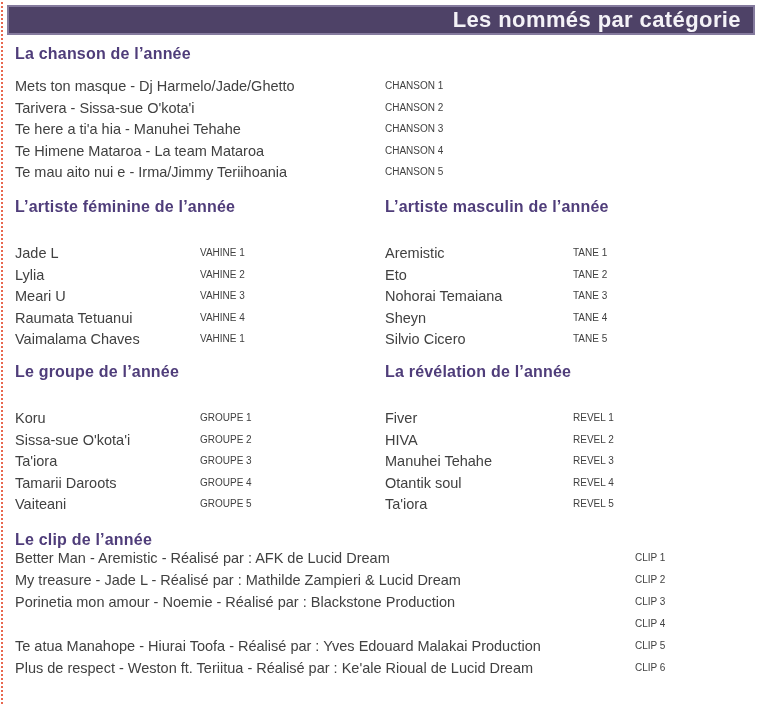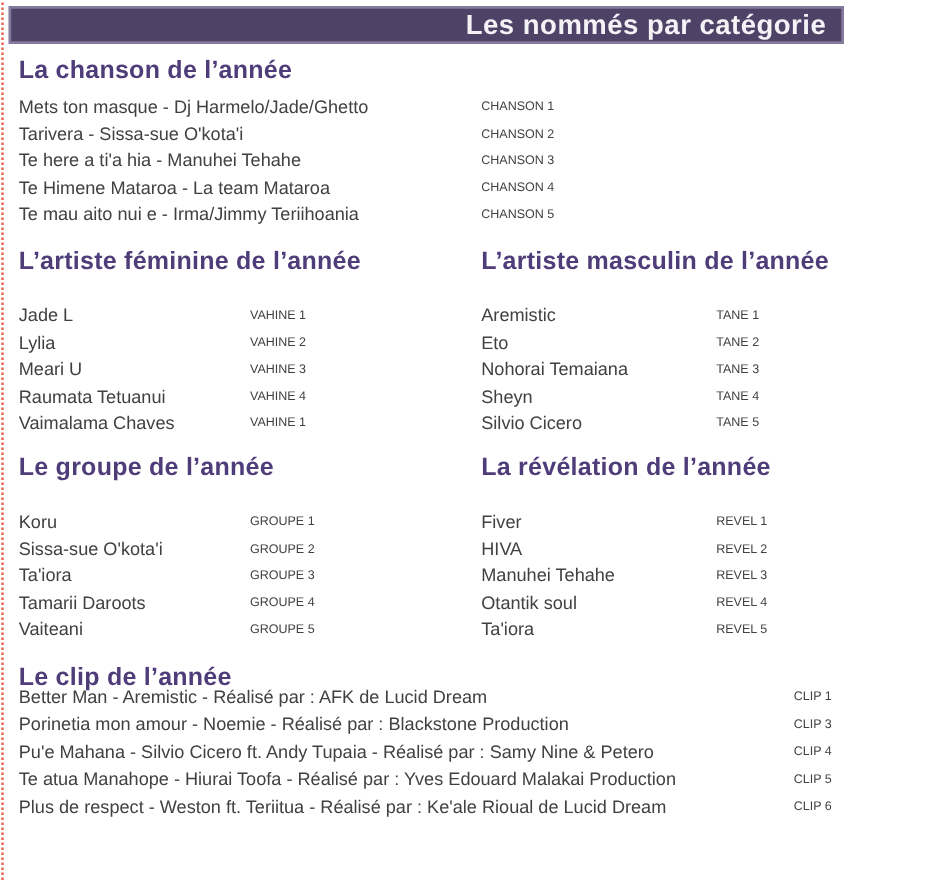--- a/index.html
+++ b/index.html
@@ -5,30 +5,30 @@
   html,body{margin:0;padding:0;}
   body{
     width:759px;height:711px;background:#ffffff;position:relative;overflow:hidden;
     font-family:"Liberation Sans","DejaVu Sans",sans-serif;color:#414141;
   }
   .dotted-left{
     position:absolute;left:1px;top:2px;height:702px;width:0;
     border-left:2px dotted #E8684F;
   }
   .bar{
-    position:absolute;top:5px;left:7px;width:668px;height:30px;
+    position:absolute;top:5px;left:7px;width:748px;height:30px;
     background:#4E4267;border:2px solid #857B9E;box-sizing:border-box;
     display:flex;align-items:center;justify-content:flex-end;padding-right:12px;padding-left:36px;
   }
   .bar-title{
     color:#F4F2F7;font-size:22px;font-weight:bold;letter-spacing:0.4px;
     line-height:1;
   }
   .hd{
-    position:absolute;margin:0;font-size:20px;font-weight:bold;color:#4F3D7A;
+    position:absolute;margin:0;font-size:16px;font-weight:bold;color:#4F3D7A;
     letter-spacing:0.2px;white-space:nowrap;
   }
   .list{position:absolute;}
   .row{position:relative;height:21.5px;line-height:21.5px;white-space:nowrap;}
   .s4 .row{height:22px;line-height:22px;}
   .nm{font-size:14.5px;color:#414141;}
   .lb{position:absolute;top:0;font-size:10px;color:#414141;}
   .s1 .lb{left:370px;}
   .s2l .lb,.s3l .lb{left:185px;}
   .s2r .lb,.s3r .lb{left:188px;}
@@ -177,25 +177,28 @@
   </div>
 </div>
 
 <h2 class="hd" id="hd-clip">Le clip de l’année</h2>
 <div class="list s4">
   <div class="row">
     <span class="nm">Better Man - Aremistic - Réalisé par : AFK de Lucid Dream</span>
     <span class="lb">CLIP 1</span>
   </div>
   <div class="row">
+    <span class="nm">My treasure - Jade L - Réalisé par : Mathilde Zampieri &amp; Lucid Dream</span>
+    <span class="lb">CLIP 2</span>
+  </div>
+  <div class="row">
     <span class="nm">Porinetia mon amour - Noemie - Réalisé par : Blackstone Production</span>
     <span class="lb">CLIP 3</span>
   </div>
   <div class="row">
-    <span class="nm">Pu'e Mahana - Silvio Cicero ft. Andy Tupaia - Réalisé par : Samy Nine &amp; Petero</span>
     <span class="lb">CLIP 4</span>
   </div>
   <div class="row">
     <span class="nm">Te atua Manahope - Hiurai Toofa - Réalisé par : Yves Edouard Malakai Production</span>
     <span class="lb">CLIP 5</span>
   </div>
   <div class="row">
     <span class="nm">Plus de respect - Weston ft. Teriitua - Réalisé par : Ke'ale Rioual de Lucid Dream</span>
     <span class="lb">CLIP 6</span>
   </div>

